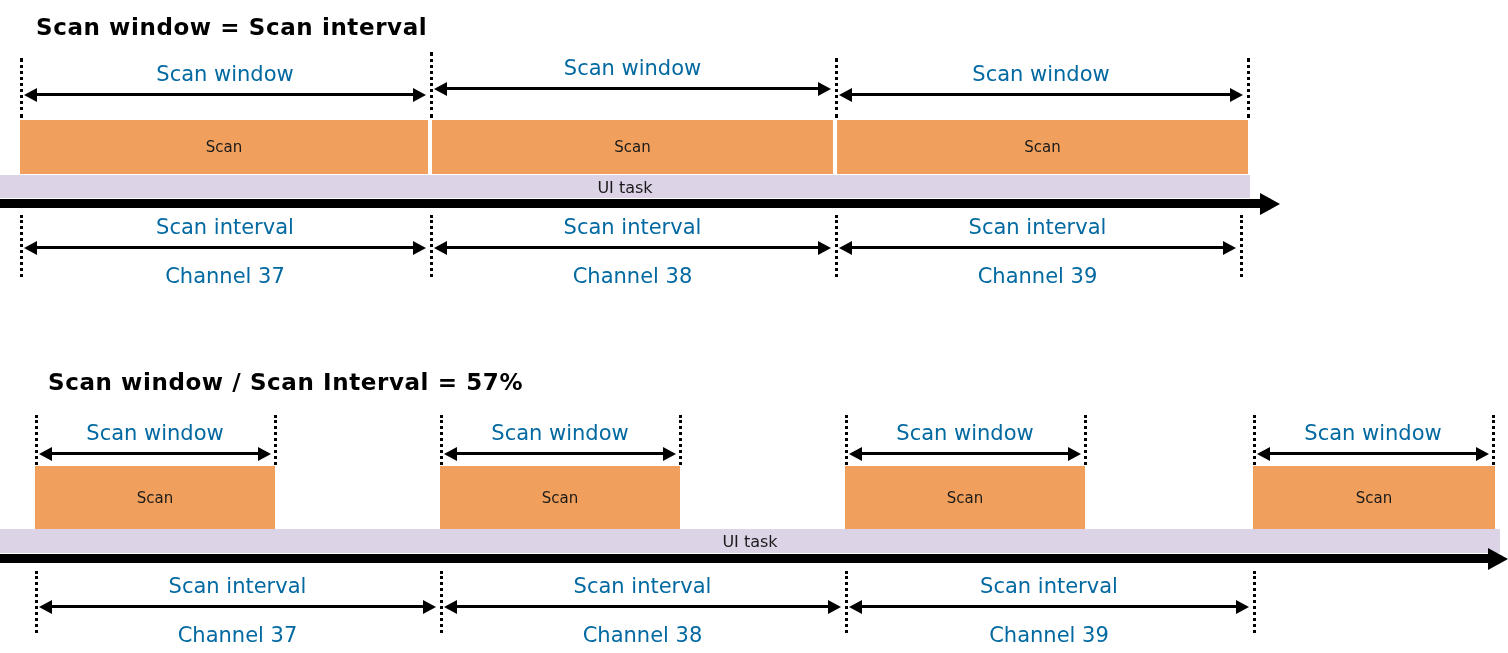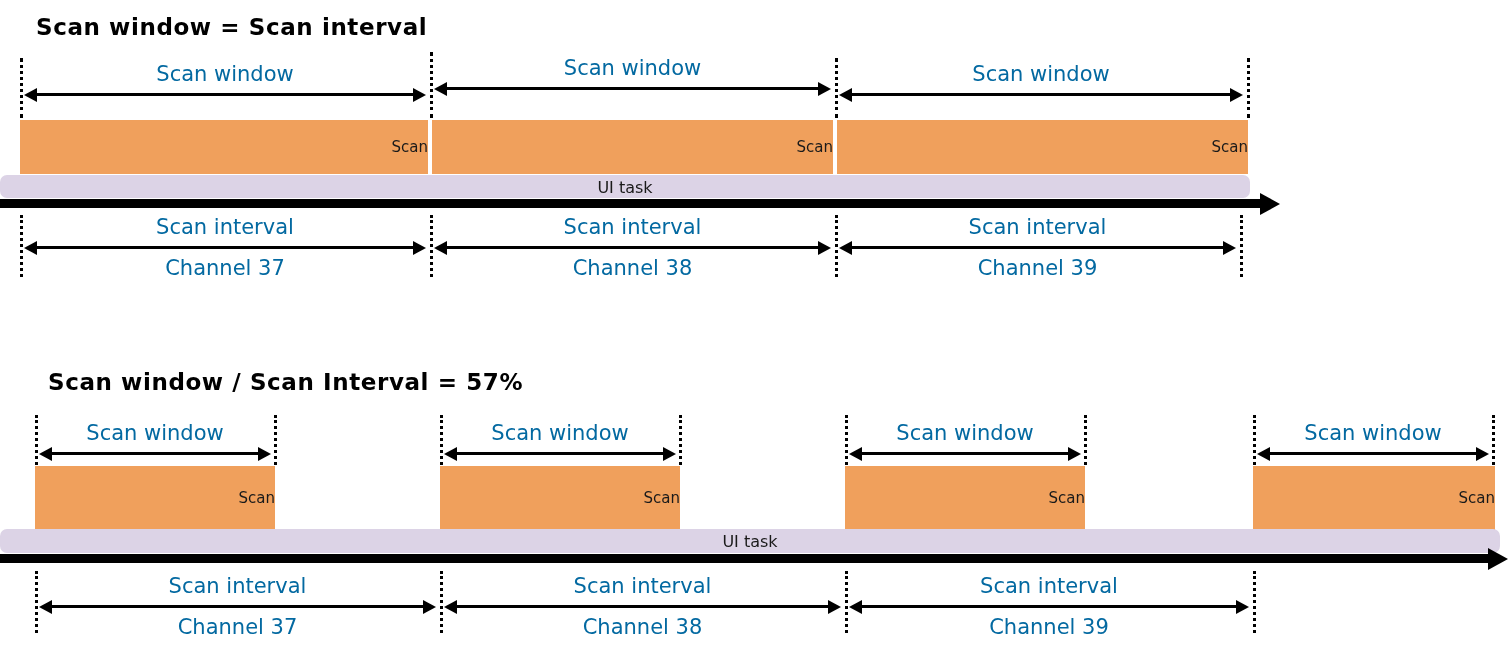--- a/index.html
+++ b/index.html
@@ -44,32 +44,31 @@
     position: absolute;
     background: #F0A05C;
     box-sizing: border-box;
   }
   .scan-block .scan-label {
     position: absolute;
     left: 0;
     right: 0;
     top: 50%;
     transform: translateY(-50%);
-    text-align: right;
+    text-align: center;
     font-family: "DejaVu Sans", sans-serif;
     font-size: 15px;
     color: #1a1a1a;
     white-space: nowrap;
   }
 
   
   .ui-task-bar {
     position: absolute;
     background: #DCD3E6;
-    border-radius: 7px;
   }
   .ui-task-bar .ui-task-label {
     position: absolute;
     left: 0; right: 0;
     top: 50%;
     transform: translateY(-50%);
     text-align: center;
     font-family: "DejaVu Sans", sans-serif;
     font-size: 16px;
     color: #1a1a1a;
@@ -125,21 +124,21 @@
     font-family: "DejaVu Sans", sans-serif;
     font-size: 21px;
     color: #0369a1;
     white-space: nowrap;
     line-height: 1.02;
   }
   .measure .caption.above {
     bottom: 8px;
   }
   .measure .caption.below {
-    top: 12px;
+    top: 20px;
   }
 </style>
 </head>
 <body>
 
 <div class="stage">
 
   <div>
 
     <div class="section-title" style="left:36px; top:14px;">Scan window = Scan interval</div>

